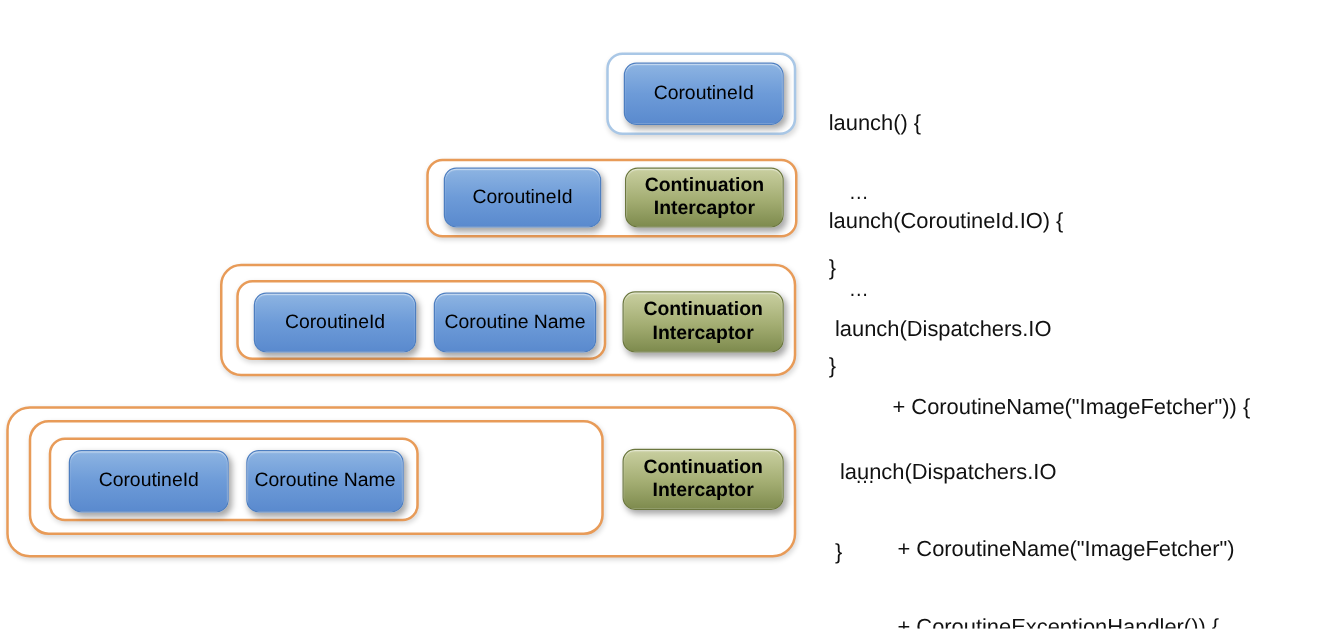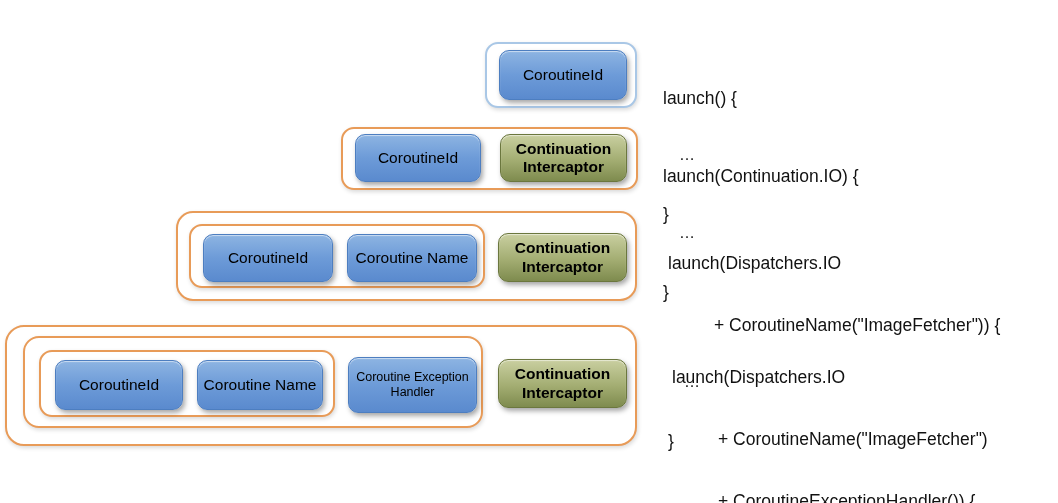--- a/index.html
+++ b/index.html
@@ -51,21 +51,21 @@
   <div class="code" style="left:663px; top:46px;">
     <div class="l">launch() {</div>
     <div class="dots">…</div>
     <div class="close">}</div>
   </div>
 
   <div class="frame orange" style="left:341px; top:127px; width:297px; height:63px; border-radius:13px;"></div>
   <div class="box blue-box" style="left:355px; top:134px; width:126px; height:48px;">CoroutineId</div>
   <div class="box olive-box" style="left:500px; top:134px; width:127px; height:48px;">Continuation Intercaptor</div>
   <div class="code" style="left:663px; top:124px;">
-    <div class="l">launch(Continuation.IO) {</div>
+    <div class="l">launch(CoroutineId.IO) {</div>
     <div class="dots">…</div>
     <div class="close">}</div>
   </div>
 
   <div class="frame orange" style="left:176px; top:211px; width:461px; height:90px; border-radius:17px;"></div>
   <div class="frame orange" style="left:189px; top:224px; width:296px; height:64px; border-radius:13px;"></div>
   <div class="box blue-box" style="left:203px; top:234px; width:130px; height:48px;">CoroutineId</div>
   <div class="box blue-box" style="left:347px; top:234px; width:130px; height:48px;">Coroutine Name</div>
   <div class="box olive-box" style="left:498px; top:233px; width:129px; height:49px;">Continuation Intercaptor</div>
   <div class="code" style="left:668px; top:211px;">
@@ -73,21 +73,20 @@
     <div class="l indent">+ CoroutineName("ImageFetcher")) {</div>
     <div class="dots">…</div>
     <div class="close">}</div>
   </div>
 
   <div class="frame orange" style="left:5px; top:325px; width:632px; height:121px; border-radius:19px;"></div>
   <div class="frame orange" style="left:23px; top:336px; width:460px; height:92px; border-radius:16px;"></div>
   <div class="frame orange" style="left:39px; top:350px; width:296px; height:67px; border-radius:13px;"></div>
   <div class="box blue-box" style="left:55px; top:360px; width:128px; height:50px;">CoroutineId</div>
   <div class="box blue-box" style="left:197px; top:360px; width:126px; height:50px;">Coroutine Name</div>
-  <div class="box blue-box small-text" style="left:348px; top:357px; width:129px; height:56px;">Coroutine Exception Handler</div>
   <div class="box olive-box" style="left:498px; top:359px; width:129px; height:49px;">Continuation Intercaptor</div>
   <div class="code" style="left:672px; top:325px;">
     <div class="l">launch(Dispatchers.IO</div>
     <div class="l indent">+ CoroutineName("ImageFetcher")</div>
     <div class="l indent">+ CoroutineExceptionHandler()) {</div>
     
     
   </div>
 
 </div>

